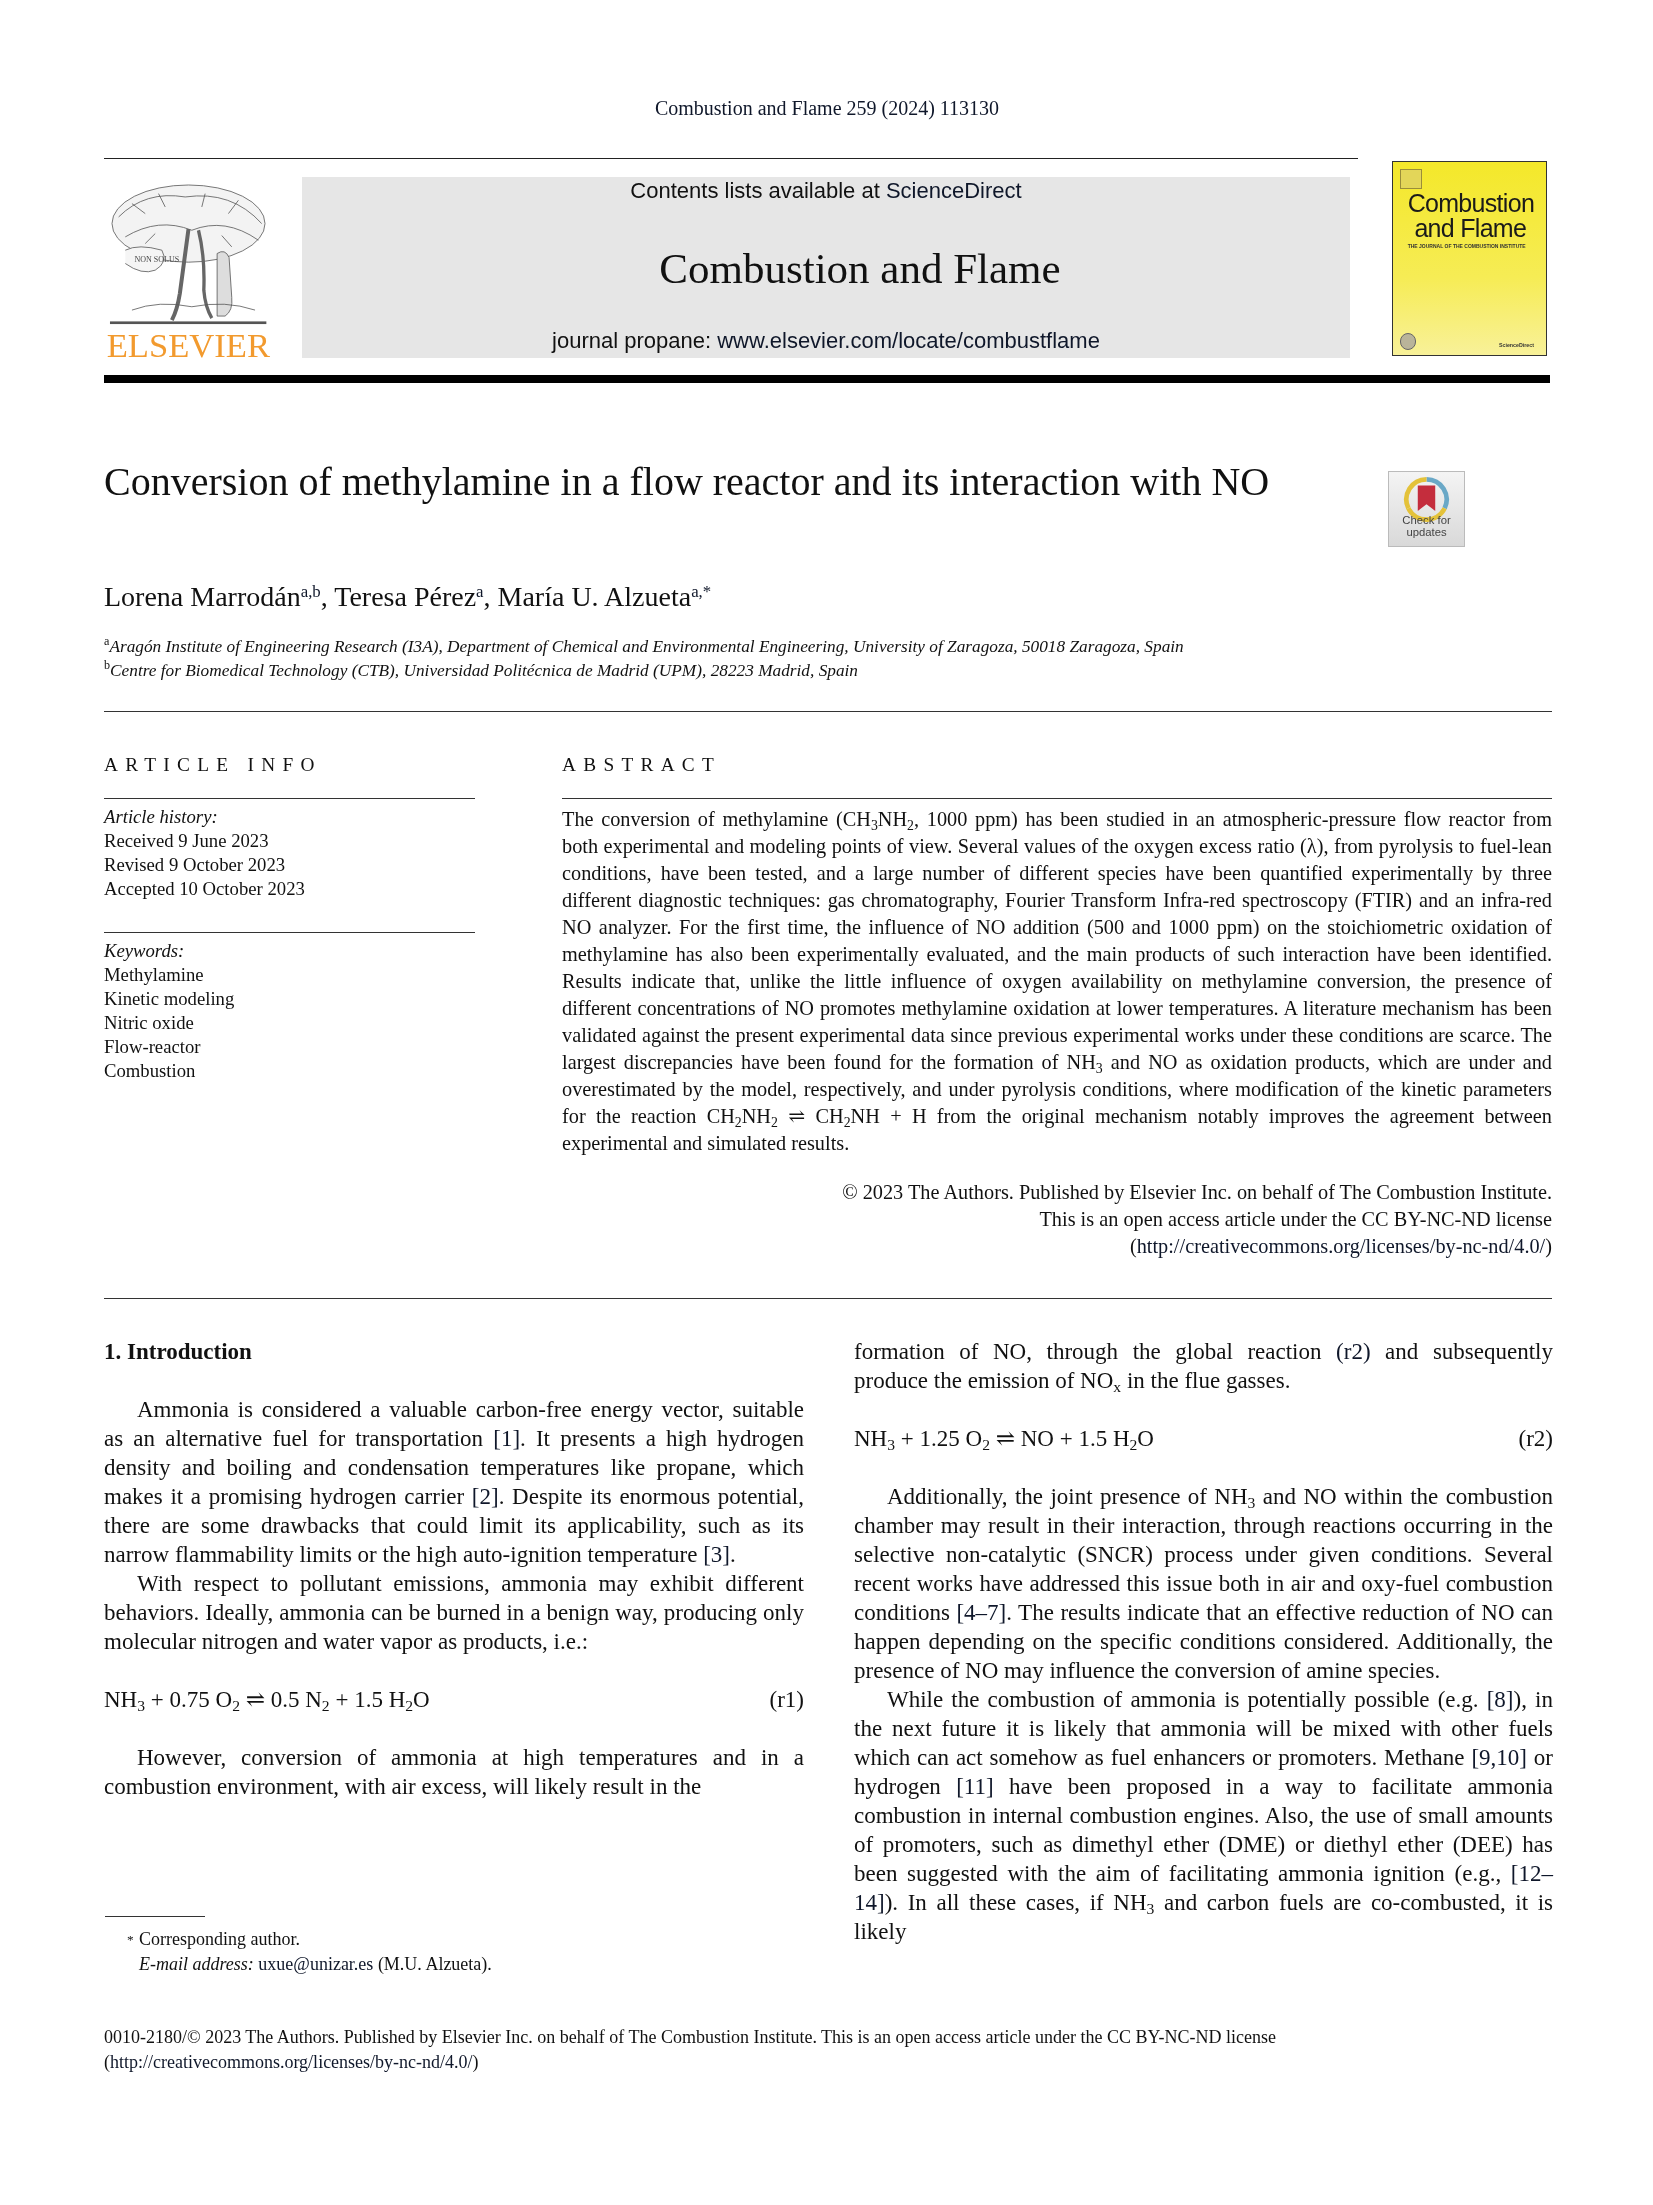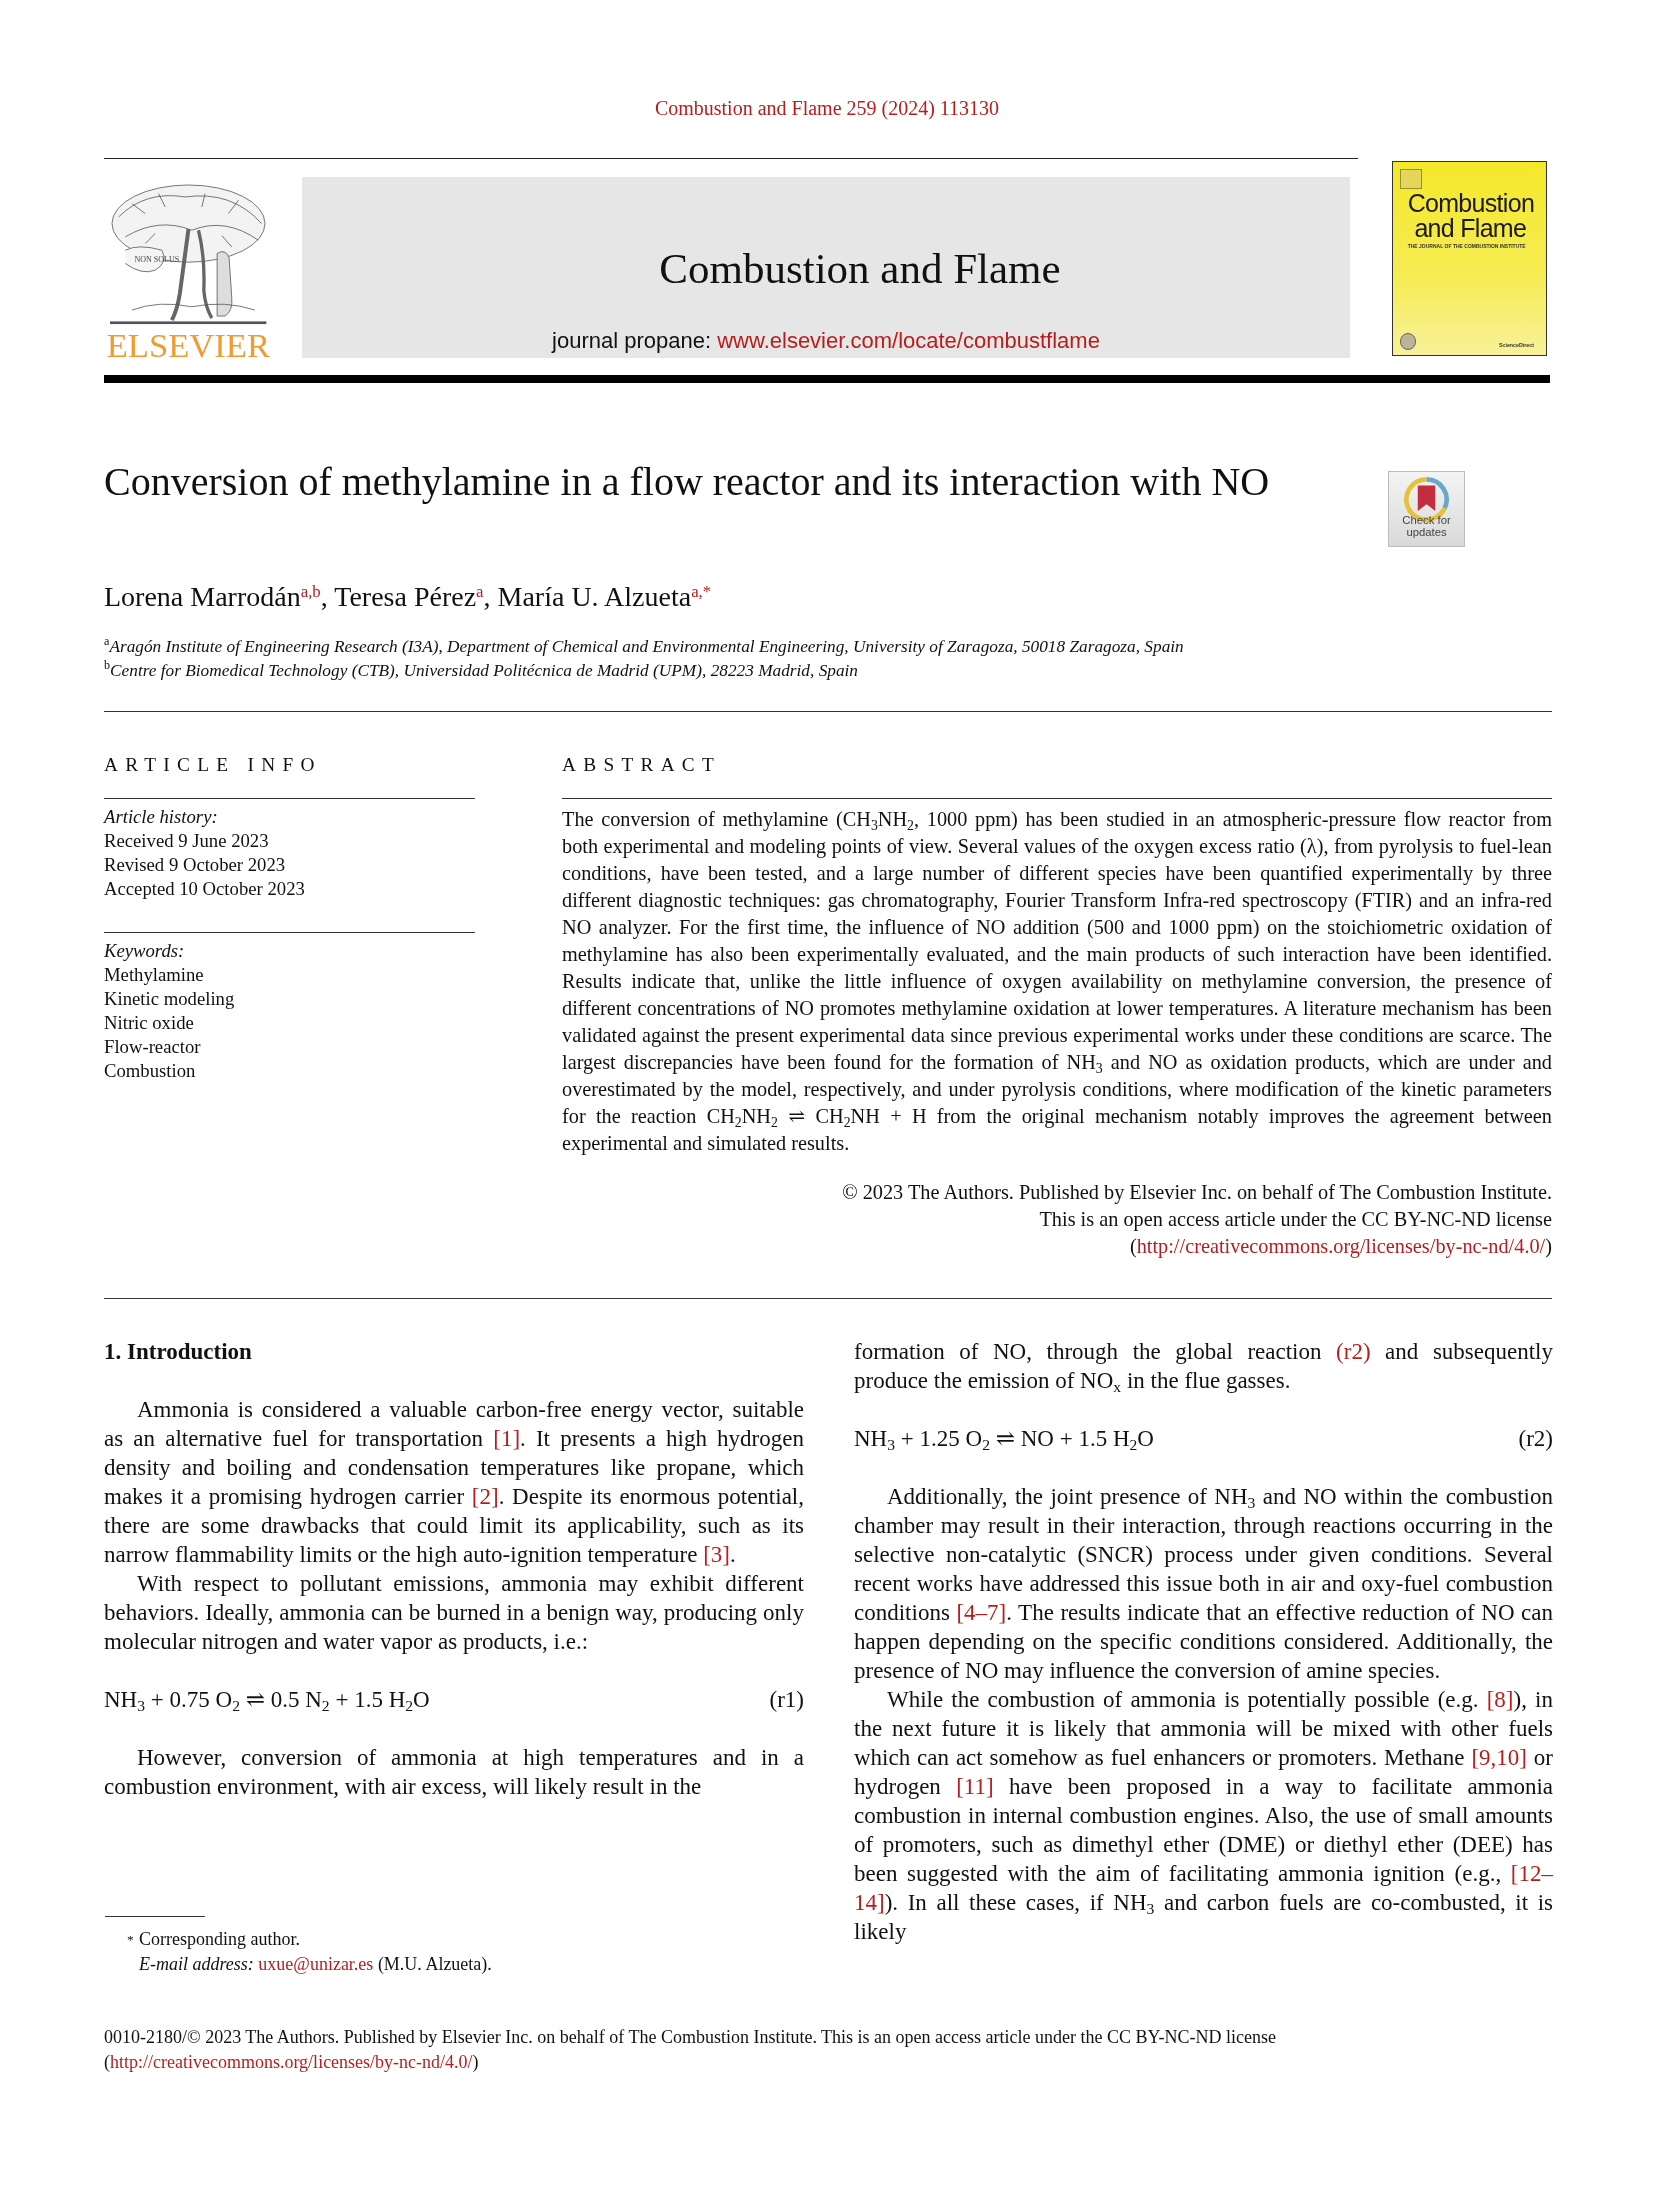--- a/index.html
+++ b/index.html
@@ -1,21 +1,21 @@
 <!DOCTYPE html>
 <html style="font-size:10.7px"><head>
 <meta charset="utf-8">
 <style>
   html, body { margin: 0; padding: 0; background: #ffffff; }
   body {
     width: 1654px; height: 2205px; position: relative; overflow: hidden;
     font-family: "Liberation Serif", "DejaVu Serif", serif; color: #111;
   }
   .abs { position: absolute; }
-  .link { color: #b91c1c; }
+  .link { color: #0f172a; }
   sub, sup { font-size: 68%; line-height: 0; }
   sub { vertical-align: -0.28em; }
   sup { vertical-align: 0.55em; }
 
   
   #journal-ref { top: 97px; left: 0; width: 1654px; text-align: center; font-size: 20px; }
   #top-rule { top: 158px; left: 104px; width: 1254px; height: 1.3px; background: #222; }
   #publisher-logo { top: 177px; left: 105px; width: 167px; height: 181px; }
   #masthead { top: 177px; left: 302px; width: 1048px; height: 181px; background: #e6e6e6; }
   #masthead .contents { position: absolute; top: 0; left: 0; width: 100%; text-align: center; font-family: "Liberation Sans", sans-serif; font-size: 22px; top: 1.3px; }
@@ -94,20 +94,21 @@
       <path d="M168 115 q12 -8 18 6 l4 60 q2 20 -10 28 l-12 0 z" fill="#ddd"></path>
       <path d="M40 200 q40 -15 90 -5 q50 -10 95 5"></path>
     </g>
     <text x="44" y="128" font-family="Liberation Serif, serif" font-size="12" fill="#444">NON SOLUS</text>
     <rect x="7" y="217" width="235" height="4" fill="#555"></rect>
     <text x="2" y="270" font-family="Liberation Serif, serif" font-size="52" fill="#f29a2e">ELSEVIER</text>
   </svg>
 </div>
 
 <div class="abs" id="masthead">
+  <div class="contents"><span>Contents lists available at </span><span class="link">ScienceDirect</span></div>
   <div class="journal-name">Combustion and Flame</div>
   <div class="homepage"><span>journal propane: </span><span class="link">www.elsevier.com/locate/combustflame</span></div>
 </div>
 
 <div class="abs" id="cover">
   <div class="cover-mini-logo"></div>
   <div class="cover-title"><span>Combustion</span><br><span style="padding-left:6.7px">and Flame</span></div>
   <div class="cover-sub">THE JOURNAL OF THE COMBUSTION INSTITUTE</div>
   <div class="cover-seal"></div>
   <div class="cover-sd">ScienceDirect</div>

